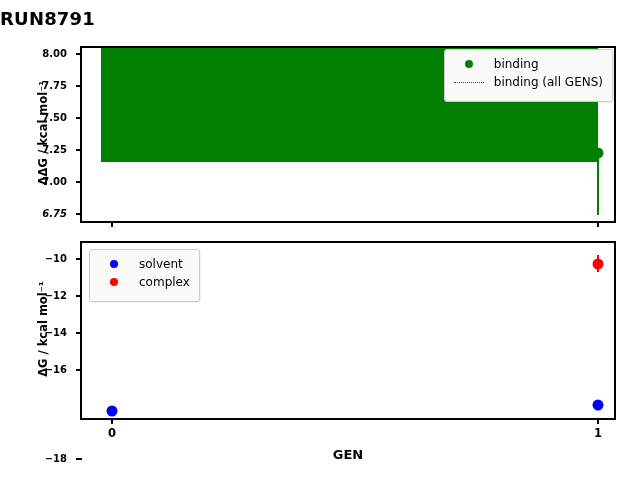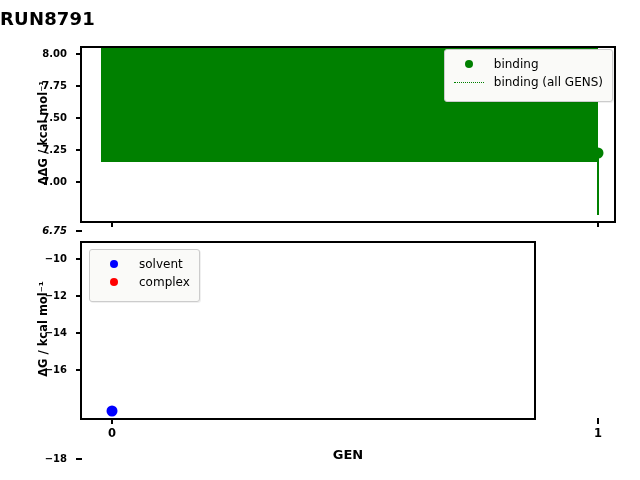--- a/index.html
+++ b/index.html
@@ -42,21 +42,21 @@
   }
   #axes-top {
     left: 80px;
     top: 46px;
     width: 536px;
     height: 177px;
   }
   #axes-bottom {
     left: 80px;
     top: 241px;
-    width: 456px;
+    width: 536px;
     height: 179px;
   }
   .plotclip {
     position: absolute;
     left: 0;
     top: 0;
     right: 0;
     bottom: 0;
     overflow: hidden;
   }
@@ -221,21 +221,21 @@
     </div>
     <div class="ytick" style="top:69px;">
       <span class="ytick-label">7.50</span>
     </div>
     <div class="ytick" style="top:101px;">
       <span class="ytick-label">7.25</span>
     </div>
     <div class="ytick" style="top:133px;">
       <span class="ytick-label">7.00</span>
     </div>
-    <div class="ytick" style="top:182px;font-style:italic;">
+    <div class="ytick" style="top:165px;font-style:italic;">
       <span class="ytick-label">6.75</span>
     </div>
 
     <div class="xtick" style="left:29px;"></div>
     <div class="xtick" style="left:515px;"></div>
 
     <div class="ylabel" id="ylabel-top">ΔΔG / kcal mol⁻¹</div>
 
     <div class="legend" id="legend-top">
       <div class="legend-row">

